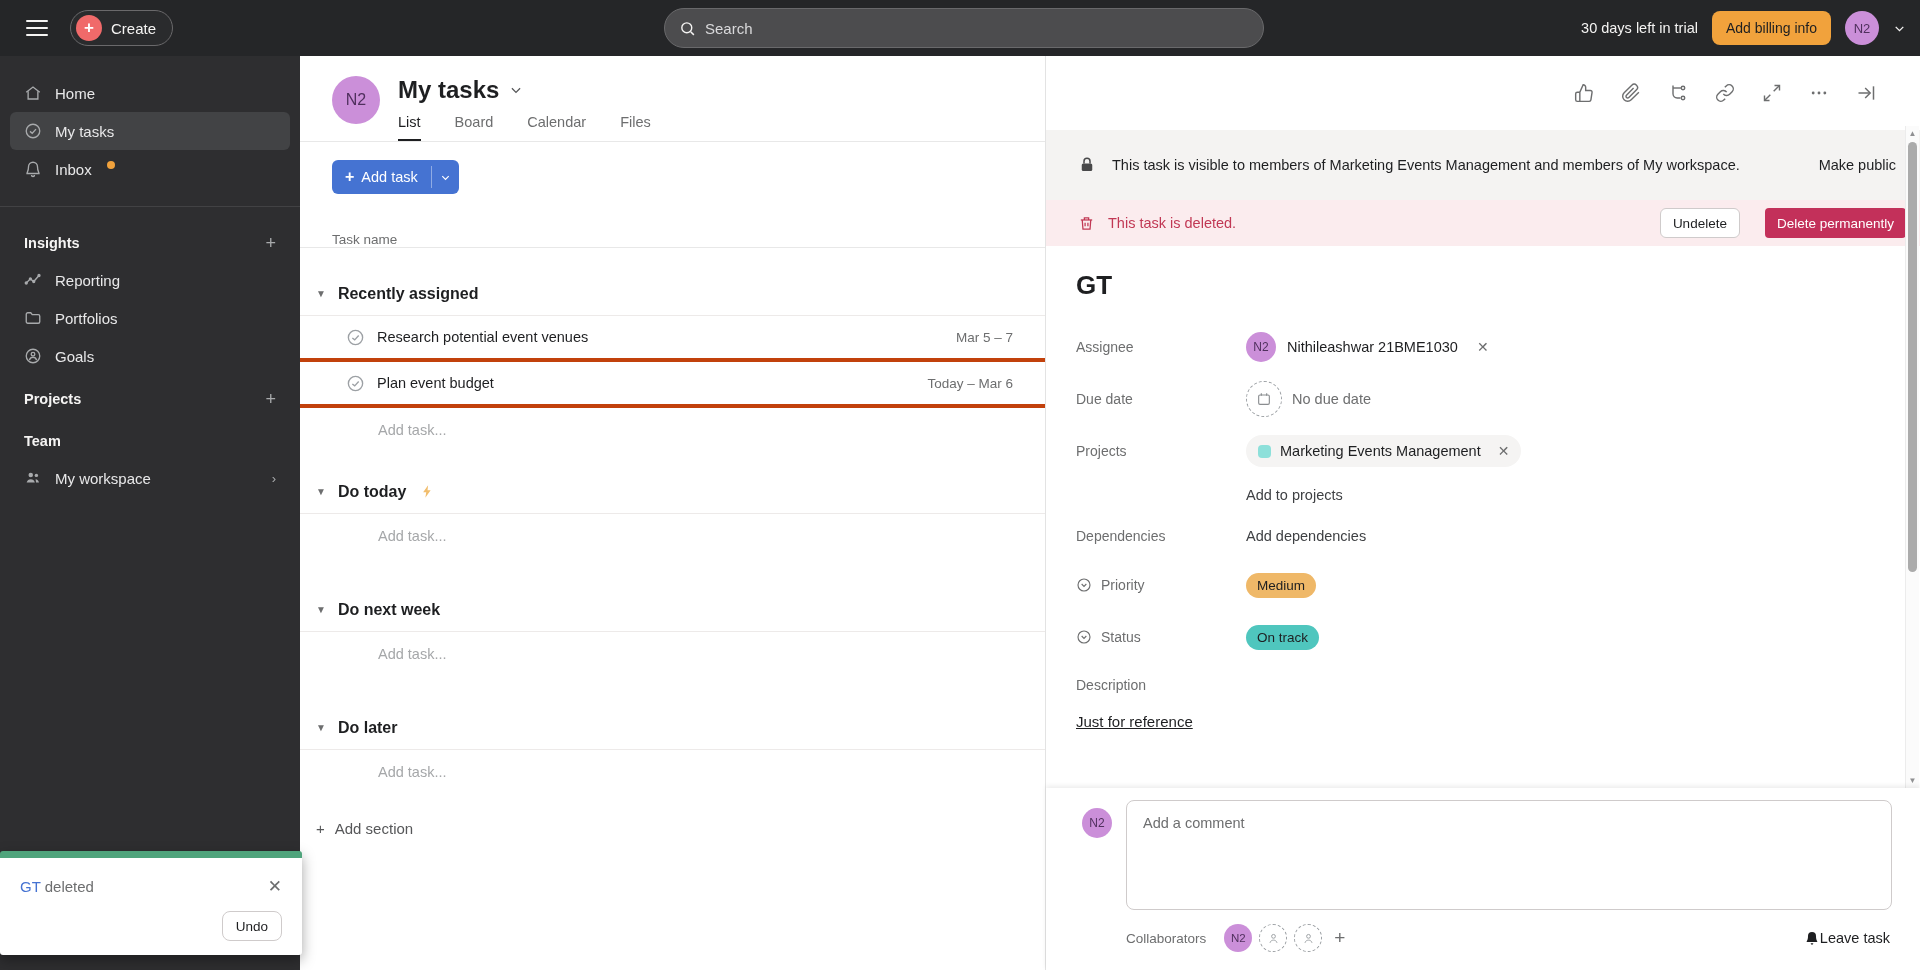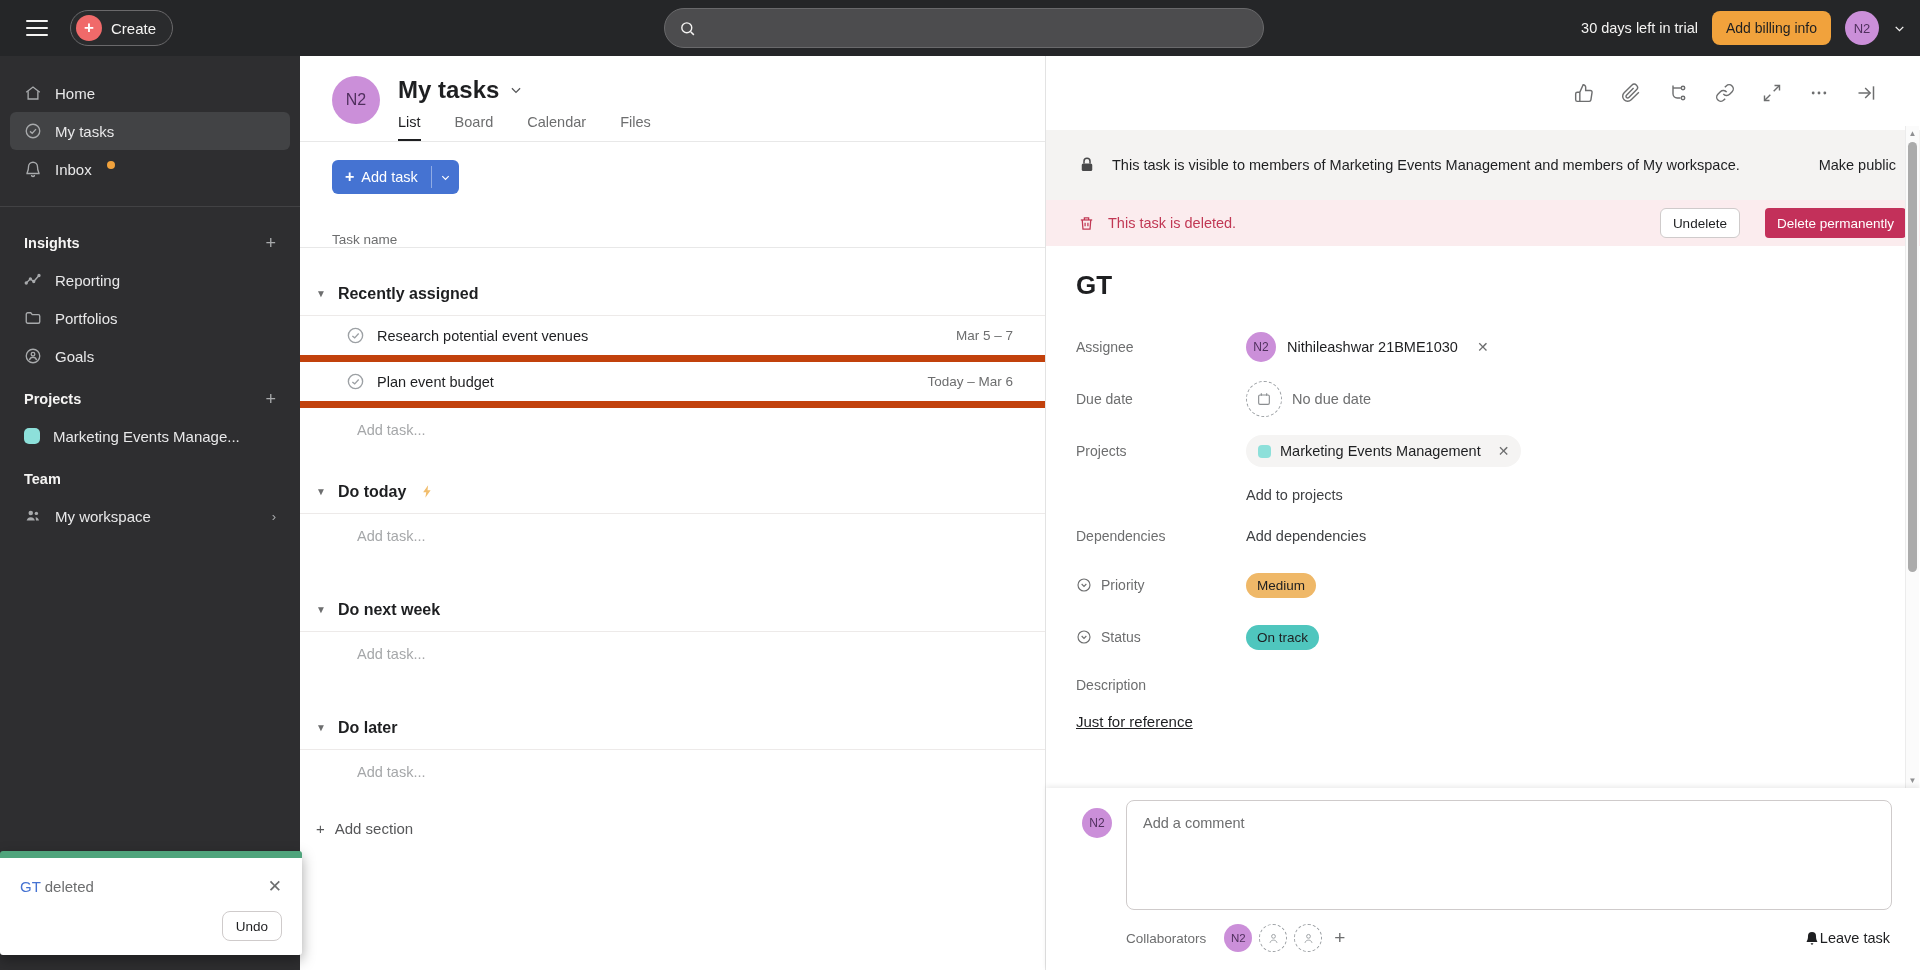--- a/index.html
+++ b/index.html
@@ -75,24 +75,24 @@
   .addtask-caret { width:27px; display:flex; align-items:center; justify-content:center; color:#fff; }
 
   .col-header { height:38px; display:flex; align-items:flex-end; padding:0 32px;
     color:#6d6e6f; font-size:13.5px; border-bottom:1px solid #e8e8e8; }
   .section-header { height:44px; display:flex; align-items:center; gap:12px;
     padding:0 16px; border-bottom:1px solid #edeae9; cursor:pointer; }
   .tri { color:#6d6e6f; font-size:10px; }
   .section-title { font-size:16px; font-weight:600; color:#1e1f21; }
   .bolt { color:#f1bd6c; margin-left:2px; }
   .task-row { height:46px; display:flex; align-items:center; gap:12px;
-    padding:0 32px 0 46px; border-bottom:7px solid #c2410c; cursor:pointer; }
+    padding:0 32px 0 46px; border-bottom:4px solid #c2410c; cursor:pointer; }
   .task-name { font-size:14.5px; color:#1e1f21; }
   .task-due { margin-left:auto; font-size:13.5px; color:#6d6e6f; }
-  .addtask-row { height:44px; display:flex; align-items:center; padding-left:57px;
+  .addtask-row { height:44px; display:flex; align-items:center; padding-left:78px;
     color:#a5a7a9; font-size:14.5px; cursor:pointer; }
   .add-section { height:40px; display:flex; align-items:center; gap:10px; padding-left:16px;
     color:#565759; font-size:15px; cursor:pointer; margin-top:14px; }
   .mt24 { margin-top:24px; } .mt18 { margin-top:18px; } .mt30 { margin-top:30px; }
 
   
   .detail { position:absolute; top:56px; left:1046px; width:874px; bottom:0; background:#fff; }
   .detail-toolbar { height:74px; display:flex; align-items:center; justify-content:flex-end;
     gap:27px; padding-right:44px; }
   .dt-icon { color:#6d6e6f; cursor:pointer; }
@@ -180,20 +180,21 @@
     <span class="create-plus">+</span>
     <span class="create-label">Create</span>
   </div>
   <div class="searchbar">
     <span>
       <svg width="17" height="17" viewBox="0 0 24 24" fill="none" stroke="#f5f4f3" stroke-width="2">
           <circle cx="11" cy="11" r="7"></circle>
           <line x1="16.5" y1="16.5" x2="21" y2="21"></line>
         </svg>
     </span>
+    <input type="text" placeholder="Search" style="">
   </div>
   <div class="topbar-right">
     <span class="trial-text">30 days left in trial</span>
     <button class="billing-btn">Add billing info</button>
     <div class="avatar avatar-top">N2</div>
     <span>
       <svg width="13" height="13" viewBox="0 0 24 24" fill="none" stroke="#f5f4f3" stroke-width="2.4">
           <polyline points="5 9 12 16 19 9"></polyline>
         </svg>
     </span>
@@ -263,24 +264,20 @@
           <circle cx="12" cy="9.5" r="2.4"></circle>
           <path d="M7.2 17.5c.9-2.6 2.6-3.8 4.8-3.8s3.9 1.2 4.8 3.8"></path>
         </svg>
     </span>
     <span>Goals</span>
   </div>
 
   <div class="side-header">
     <span>Projects</span>
     <span class="plus">+</span>
-  </div>
-  <div class="side-item">
-    <span class="project-square"></span>
-    <span>Marketing Events Manage...</span>
   </div>
 
   <div class="side-header">
     <span>Team</span>
   </div>
   <div class="side-item">
     <span class="sicon">
       <svg width="18" height="18" viewBox="0 0 24 24" fill="currentColor">
           <circle cx="9" cy="8" r="3"></circle>
           <path d="M3.5 18c.7-3 2.8-4.5 5.5-4.5s4.8 1.5 5.5 4.5z"></path>

